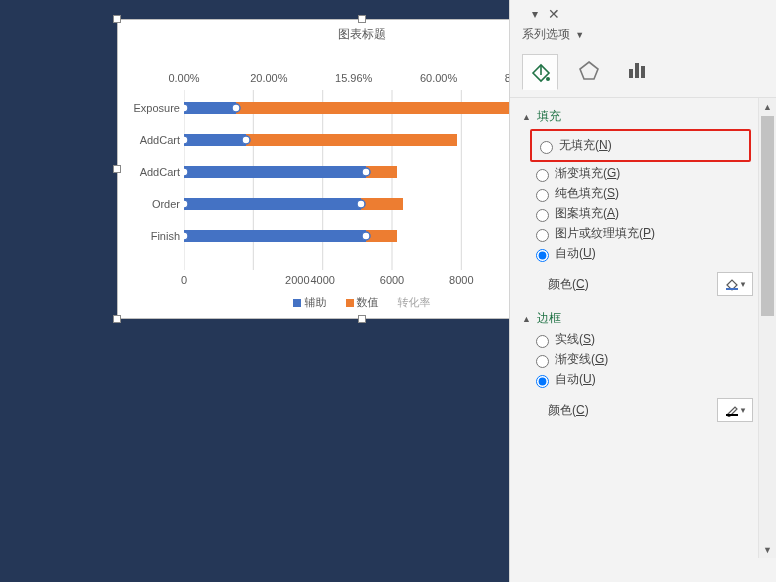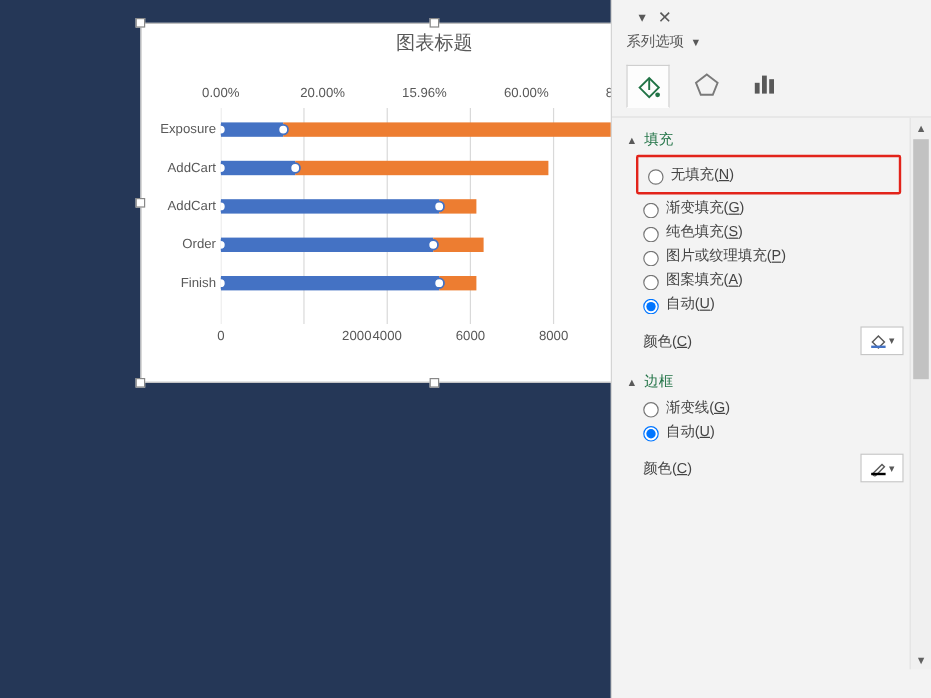--- a/index.html
+++ b/index.html
@@ -26,21 +26,21 @@
   .handle {
     position: absolute;
     width: 8px;
     height: 8px;
     background: #fff;
     border: 1px solid #888;
     box-sizing: border-box;
   }
   .chart-title {
     text-align: center;
-    font-size: 16px;
+    font-size: 12px;
     color: #595959;
     margin-top: 6px;
   }
   .plot-area {
     position: absolute;
     left: 66px;
     top: 70px;
     width: 416px;
     height: 180px;
   }
@@ -220,21 +220,21 @@
     margin-left: 8px;
     margin-right: 2px;
   }
   .color-row {
     display: flex;
     align-items: center;
     margin: 10px 0 4px 14px;
     font-size: 12px;
     color: #444;
   }
-  .color-row .label { flex: 1; }
+  .color-row .label { flex: 1; margin-left: 12px; }
   .color-btn {
     width: 34px;
     height: 22px;
     border: 1px solid #c6c6c6;
     background: #fff;
     display: flex;
     align-items: center;
     justify-content: center;
     gap: 2px;
     cursor: pointer;
@@ -315,20 +315,25 @@
         <circle class="sel-circle" cx="62" cy="50" r="4"></circle>
       <circle class="sel-circle" cx="0" cy="82" r="4"></circle>
         <circle class="sel-circle" cx="182" cy="82" r="4"></circle>
       <circle class="sel-circle" cx="0" cy="114" r="4"></circle>
         <circle class="sel-circle" cx="177" cy="114" r="4"></circle>
       <circle class="sel-circle" cx="0" cy="146" r="4"></circle>
         <circle class="sel-circle" cx="182" cy="146" r="4"></circle>
     </svg>
   </div>
 
+  <div class="legend">
+    <span class="item"><span class="sq aux"></span><span>辅助</span></span>
+    <span class="item"><span class="sq val"></span><span>数值</span></span>
+    <span class="item" style="color:#a6a6a6;"><span>转化率</span></span>
+  </div>
 </div>
 
 <div class="panel">
   <div class="panel-header">
     <span class="chev">▾</span>
     <span class="close">✕</span>
   </div>
   <div class="series-opt">
     <span>系列选项</span>
     <span class="chev">▼</span>
@@ -372,25 +377,25 @@
       <label class="opt-row">
         <input type="radio" name="fill" style="">
         <span>渐变填充(<span class="u">G</span>)</span>
       </label>
       <label class="opt-row">
         <input type="radio" name="fill" style="">
         <span>纯色填充(<span class="u">S</span>)</span>
       </label>
       <label class="opt-row">
         <input type="radio" name="fill" style="">
+        <span>图案填充(<span class="u">A</span>)</span>
+      </label>
+      <label class="opt-row">
+        <input type="radio" name="fill" style="">
         <span>图片或纹理填充(<span class="u">P</span>)</span>
-      </label>
-      <label class="opt-row">
-        <input type="radio" name="fill" style="">
-        <span>图案填充(<span class="u">A</span>)</span>
       </label>
       <label class="opt-row">
         <input type="radio" name="fill" checked="" style="">
         <span>自动(<span class="u">U</span>)</span>
       </label>
 
       <div class="color-row">
         <span class="label">颜色(<span class="u">C</span>)</span>
         <div class="color-btn">
           <svg width="14" height="14">
@@ -400,20 +405,24 @@
           <span class="chev">▾</span>
         </div>
       </div>
 
       <div class="section-head" style="margin-top:14px">
         <span class="tri">▲</span>
         <span>边框</span>
       </div>
       <label class="opt-row">
         <input type="radio" name="border" style="">
+        <span>实线(<span class="u">S</span>)</span>
+      </label>
+      <label class="opt-row">
+        <input type="radio" name="border" style="">
         <span>渐变线(<span class="u">G</span>)</span>
       </label>
       <label class="opt-row">
         <input type="radio" name="border" checked="" style="">
         <span>自动(<span class="u">U</span>)</span>
       </label>
 
       <div class="color-row">
         <span class="label">颜色(<span class="u">C</span>)</span>
         <div class="color-btn">

